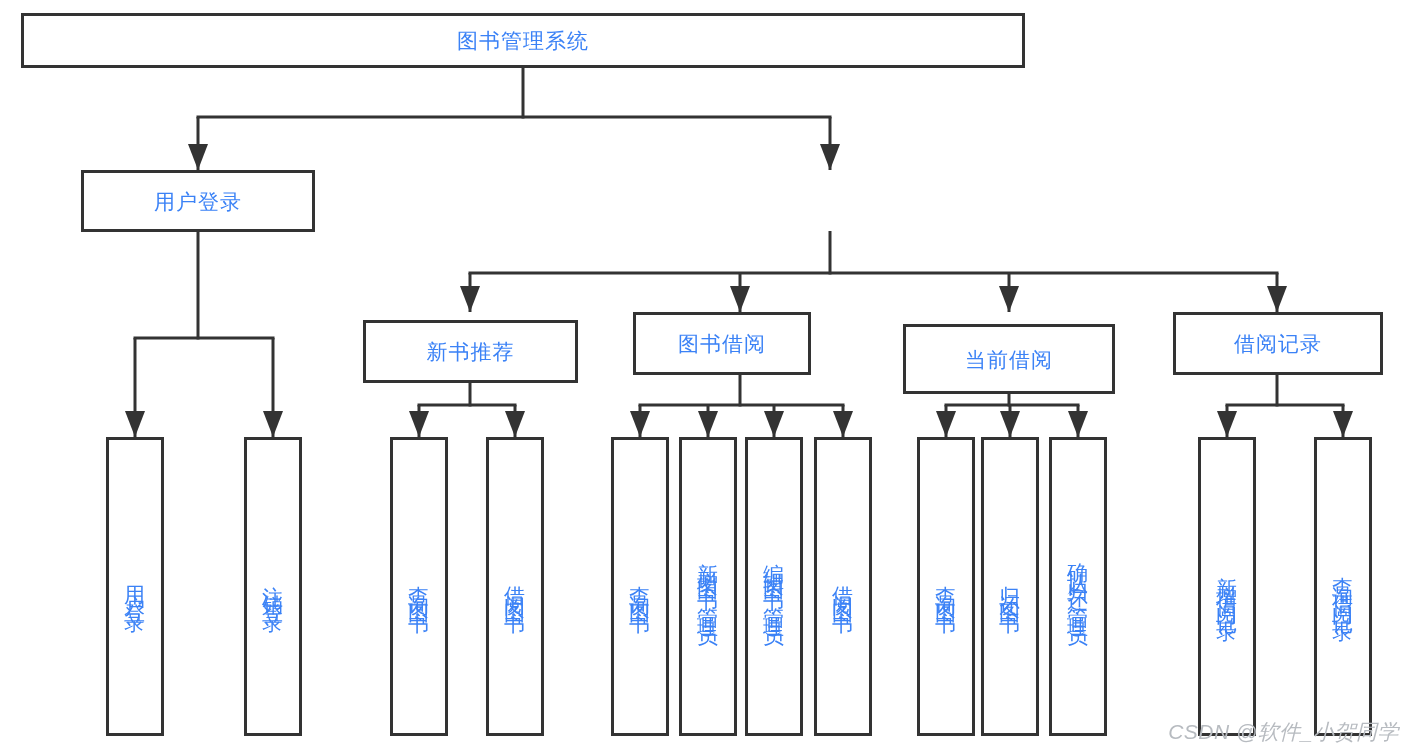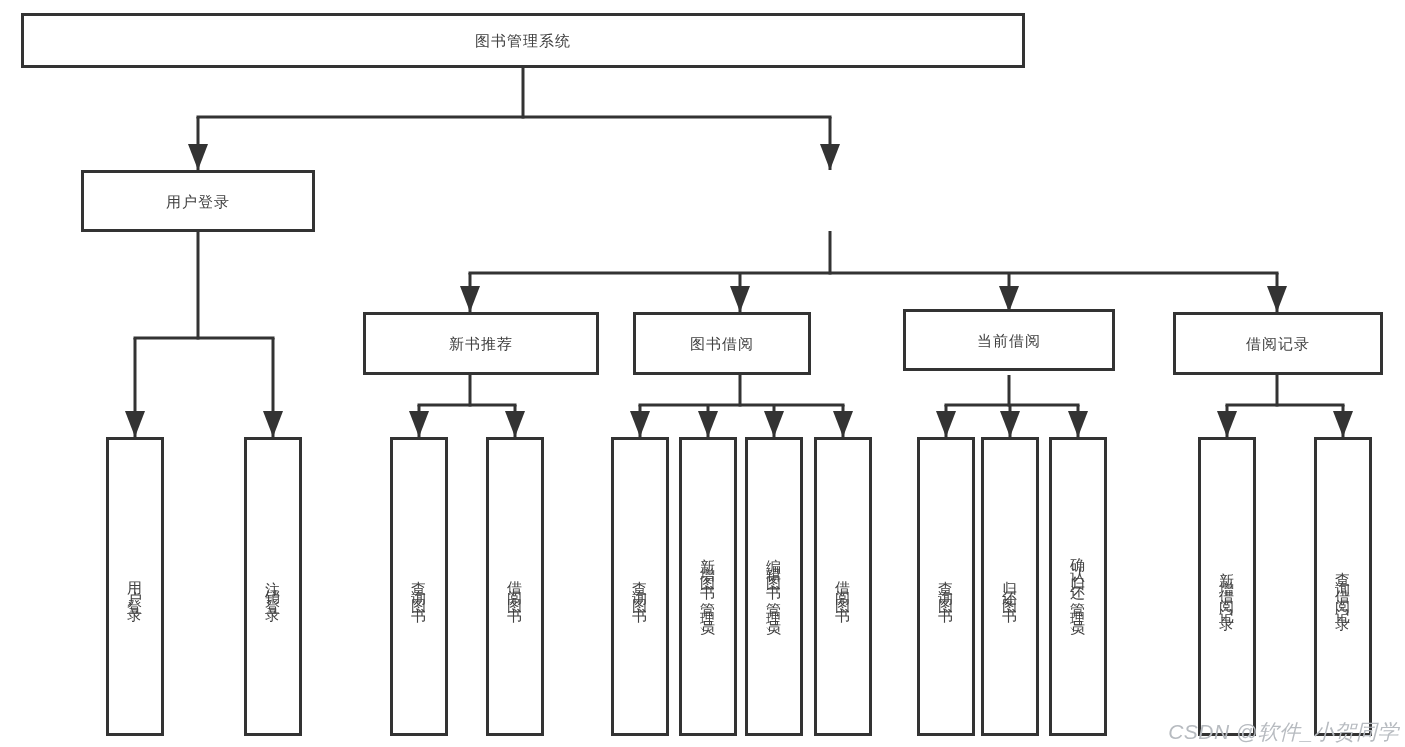--- a/index.html
+++ b/index.html
@@ -15,24 +15,24 @@
   .box{
     position:absolute;
     box-sizing:border-box;
     border:3px solid #333333;
     background:#ffffff;
     display:flex;
     z-index:1;
   }
   .box span{
     margin:auto;
-    font-size:15px;
+    font-size:21px;
     line-height:1;
     letter-spacing:1px;
-    color:#404040;
+    color:#3b82f6;
     white-space:nowrap;
   }
   .box.v span{
     writing-mode:vertical-rl;
     text-orientation:mixed;
     letter-spacing:9px;
     white-space:normal;
   }
   #watermark{
     position:absolute;
@@ -100,27 +100,27 @@
   </svg>
 
   <div class="box h" style="left:21px;top:13px;width:1004px;height:55px">
     <span>图书管理系统</span>
   </div>
 
   <div class="box h" style="left:81px;top:170px;width:234px;height:62px">
     <span>用户登录</span>
   </div>
 
-  <div class="box h" style="left:363px;top:312px;width:236px;height:63px">
+  <div class="box h" style="left:363px;top:320px;width:215px;height:63px">
     <span>新书推荐</span>
   </div>
   <div class="box h" style="left:633px;top:312px;width:178px;height:63px">
     <span>图书借阅</span>
   </div>
-  <div class="box h" style="left:903px;top:309px;width:212px;height:62px">
+  <div class="box h" style="left:903px;top:324px;width:212px;height:70px">
     <span>当前借阅</span>
   </div>
   <div class="box h" style="left:1173px;top:312px;width:210px;height:63px">
     <span>借阅记录</span>
   </div>
 
   <div class="box v" style="left:106px;top:437px;width:58px;height:299px">
     <span>用户登录</span>
   </div>
   <div class="box v" style="left:244px;top:437px;width:58px;height:299px">

